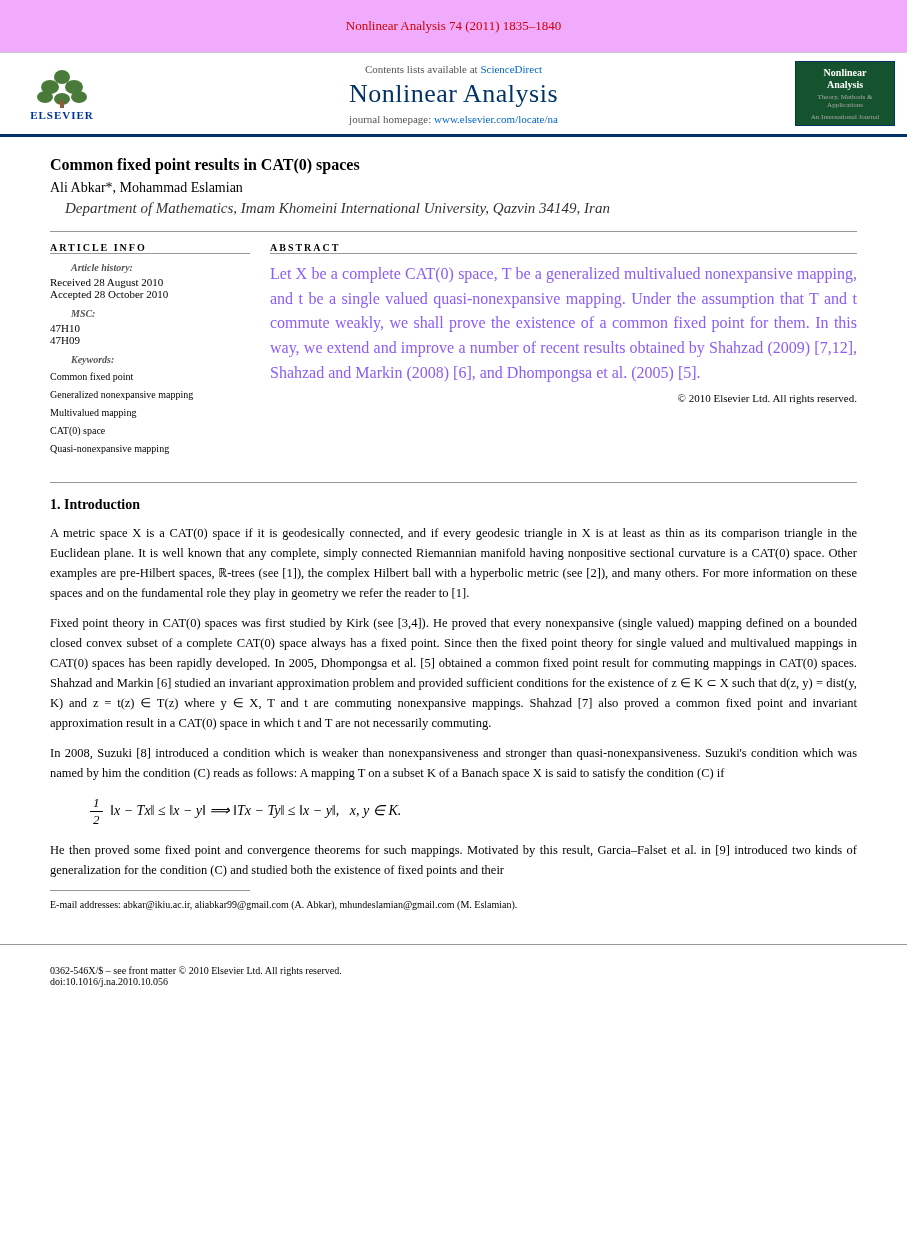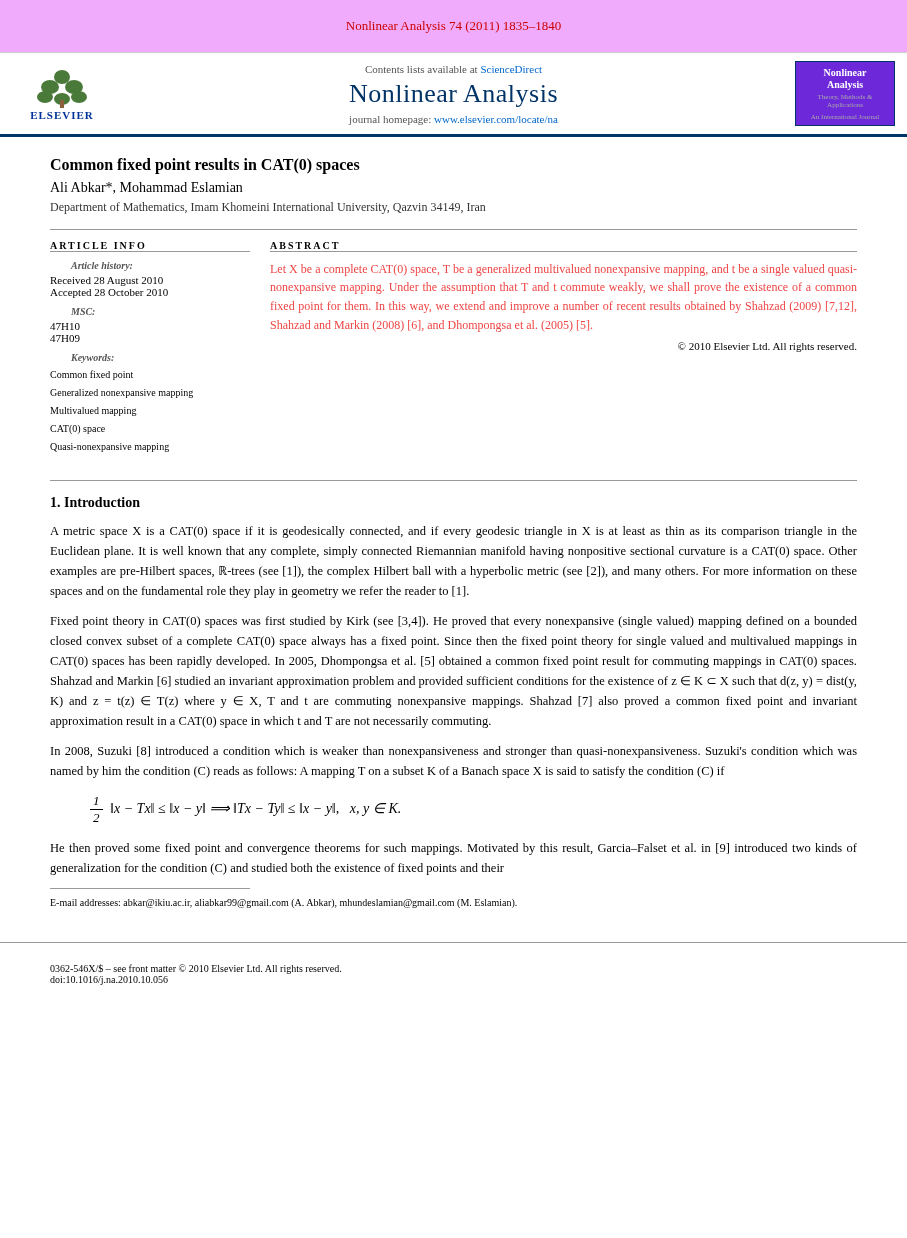--- a/index.html
+++ b/index.html
@@ -66,21 +66,21 @@
     .journal-header-right {
       width: 110px;
       flex-shrink: 0;
       display: flex;
       justify-content: flex-end;
     }
     .journal-logo-box {
       width: 100px;
       height: 65px;
       border: 1px solid #003366;
-      background: #6d28d9;
+      background: #14532d;
       color: #fff;
       font-size: 9px;
       display: flex;
       flex-direction: column;
       align-items: center;
       justify-content: center;
       padding: 4px;
       text-align: center;
     }
     .journal-logo-box .logo-title {
@@ -125,23 +125,25 @@
       line-height: 1.3;
     }
 
     
     .paper-authors {
       font-size: 14px;
       color: #000;
       margin-bottom: 4px;
     }
     .paper-affiliation {
-      font-size: 12px;
+      font-size: 15px;
+      font-style: italic;
       color: #333;
       margin-bottom: 14px;
+      margin-left: 15px;
     }
 
     
     .divider {
       border: none;
       border-top: 1px solid #999;
       margin: 10px 0;
     }
 
     
@@ -189,23 +191,23 @@
       color: #000;
     }
     .keywords-list {
       font-size: 10px;
       color: #000;
       line-height: 1.8;
     }
 
     
     .abstract-text {
-      font-size: 12px;
+      font-size: 16px;
       line-height: 1.55;
-      color: #ef4444;
+      color: #8b5cf6;
       text-align: justify;
     }
     .abstract-copyright {
       font-size: 11px;
       color: #000;
       text-align: right;
       margin-top: 6px;
     }
 
     

